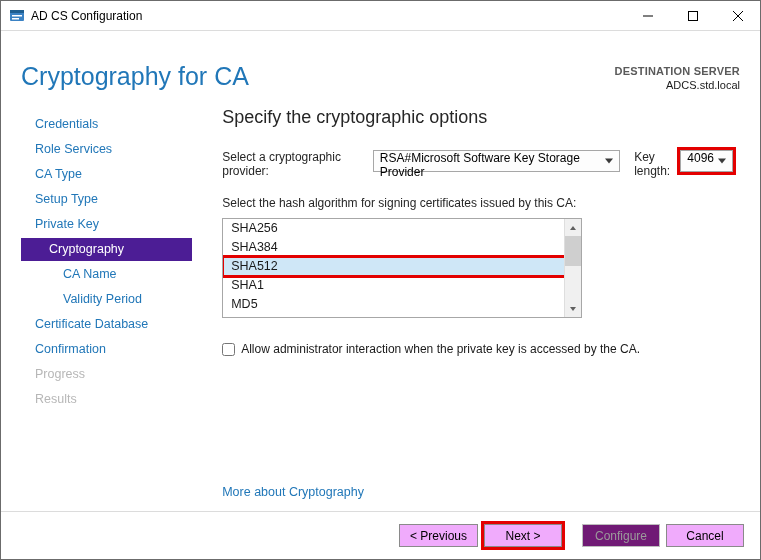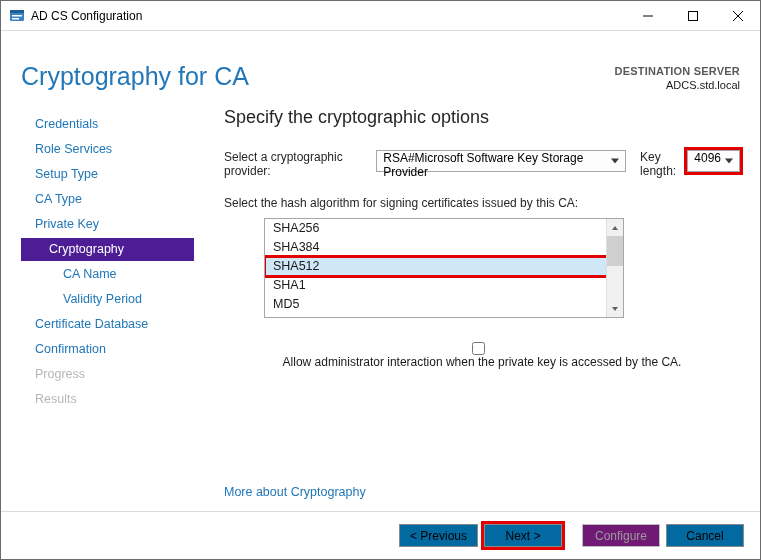--- a/index.html
+++ b/index.html
@@ -36,21 +36,21 @@
   }
   .header h1 {
     margin:4px 0 0 0;
     font-weight:300; font-size:25px; color:#2177b8;
   }
   .dest { margin-left:auto; text-align:right; font-size:11px; }
   .dest .lbl  { color:#5a5a5a; font-weight:600; letter-spacing:.2px; }
   .dest .host { color:#1a1a1a; margin-top:2px; }
   
   .body {
-    flex:1 1 auto; display:flex; padding:0 16px 0 20px;
+    flex:1 1 auto; display:flex; padding:0 23px 0 20px;
     overflow:hidden;
   }
   .nav {
     width:190px; padding-top:22px; font-size:12.5px;
   }
   .nav ul, .nav li { list-style:none; margin:0; padding:0; }
   .nav li {
     padding:4px 10px 5px 14px; color:#2177b8; cursor:default;
     white-space:nowrap; margin-bottom:2px;
   }
@@ -77,53 +77,53 @@
     display:flex; align-items:flex-start; padding:0 18px 0 6px;
     font-size:12px; position:relative; color:#000;
   }
   .select::after {
     content:""; position:absolute; right:6px; top:50%;
     width:0; height:0; transform:translateY(-50%);
     border-left:4px solid transparent; border-right:4px solid transparent;
     border-top:5px solid #3b3b3b;
   }
   .hl-red { outline:3px solid #e30000; outline-offset:0; }
-  .listbox-wrap { position:relative; width:360px; margin-top:4px;margin-left:40px; }
+  .listbox-wrap { position:relative; width:360px; margin-top:4px; }
   .listbox {
     border:1px solid #a7a7a7; background:#fff;
     height:100px; overflow:hidden; font-size:12.5px;
   }
   .listbox .opt { padding:2px 8px 3px 8px; }
   .listbox .opt.selected { background:#cfe7f7; }
   .listbox .opt.selected.hl-red { outline-offset:-1px; }
   .scrollbar {
     position:absolute; top:1px; right:1px; bottom:1px; width:17px;
     background:#f0f0f0; border-left:1px solid #dedede;
     display:flex; flex-direction:column; align-items:center;
   }
   .scrollbar .arrow { height:17px; width:100%; display:flex; align-items:center; justify-content:center; }
   .scrollbar .thumb { flex:0 0 30px; width:100%; background:#cfcfcf; margin-top:0; }
   .scrollbar .track { flex:1 1 auto; }
-  .check-row { display:flex; align-items:center; margin-top:24px; font-size:12px;flex-direction:column; }
+  .check-row { display:flex; align-items:center; margin-top:24px; font-size:12px; }
   .check-row input { margin:0 6px 0 0; }
   .more-link {
     margin-top:auto; margin-bottom:12px;
     color:#2177b8; font-size:12.5px;
     text-decoration:none;
   }
   
   .footer {
     height:48px; border-top:1px solid #dcdcdc;
     background:#fff;
     display:flex; align-items:center; justify-content:flex-end;
     padding:0 16px; gap:6px;
   }
   .btn {
     min-width:78px; height:23px;
-    border:1px solid #8a8a8a; background:#0369a1;
+    border:1px solid #8a8a8a; background:#f0abfc;
     font-size:12px; color:#000;
     display:flex; align-items:center; justify-content:center;
     padding:0 10px;
   }
   .btn.disabled { color:#9b9b9b; border-color:#bdbdbd; background:#701a75; }
   .btn.gap-after { margin-right:14px; }
 </style>
 </head>
 <body>
 
@@ -160,22 +160,22 @@
     <div class="host">ADCS.std.local</div>
   </div>
 </div>
 
 <div class="body">
 
   <nav class="nav">
     <ul id="nav-list">
         <li class="">Credentials</li>
         <li class="">Role Services</li>
+        <li class="">CA Type</li>
         <li class="">Setup Type</li>
-        <li class="">CA Type</li>
         <li class="">Private Key</li>
         <li class="lvl1 active">Cryptography</li>
         <li class="lvl2">CA Name</li>
         <li class="lvl2">Validity Period</li>
         <li class="">Certificate Database</li>
         <li class="">Confirmation</li>
         <li class=" disabled">Progress</li>
         <li class=" disabled">Results</li>
       </ul>
   </nav>

